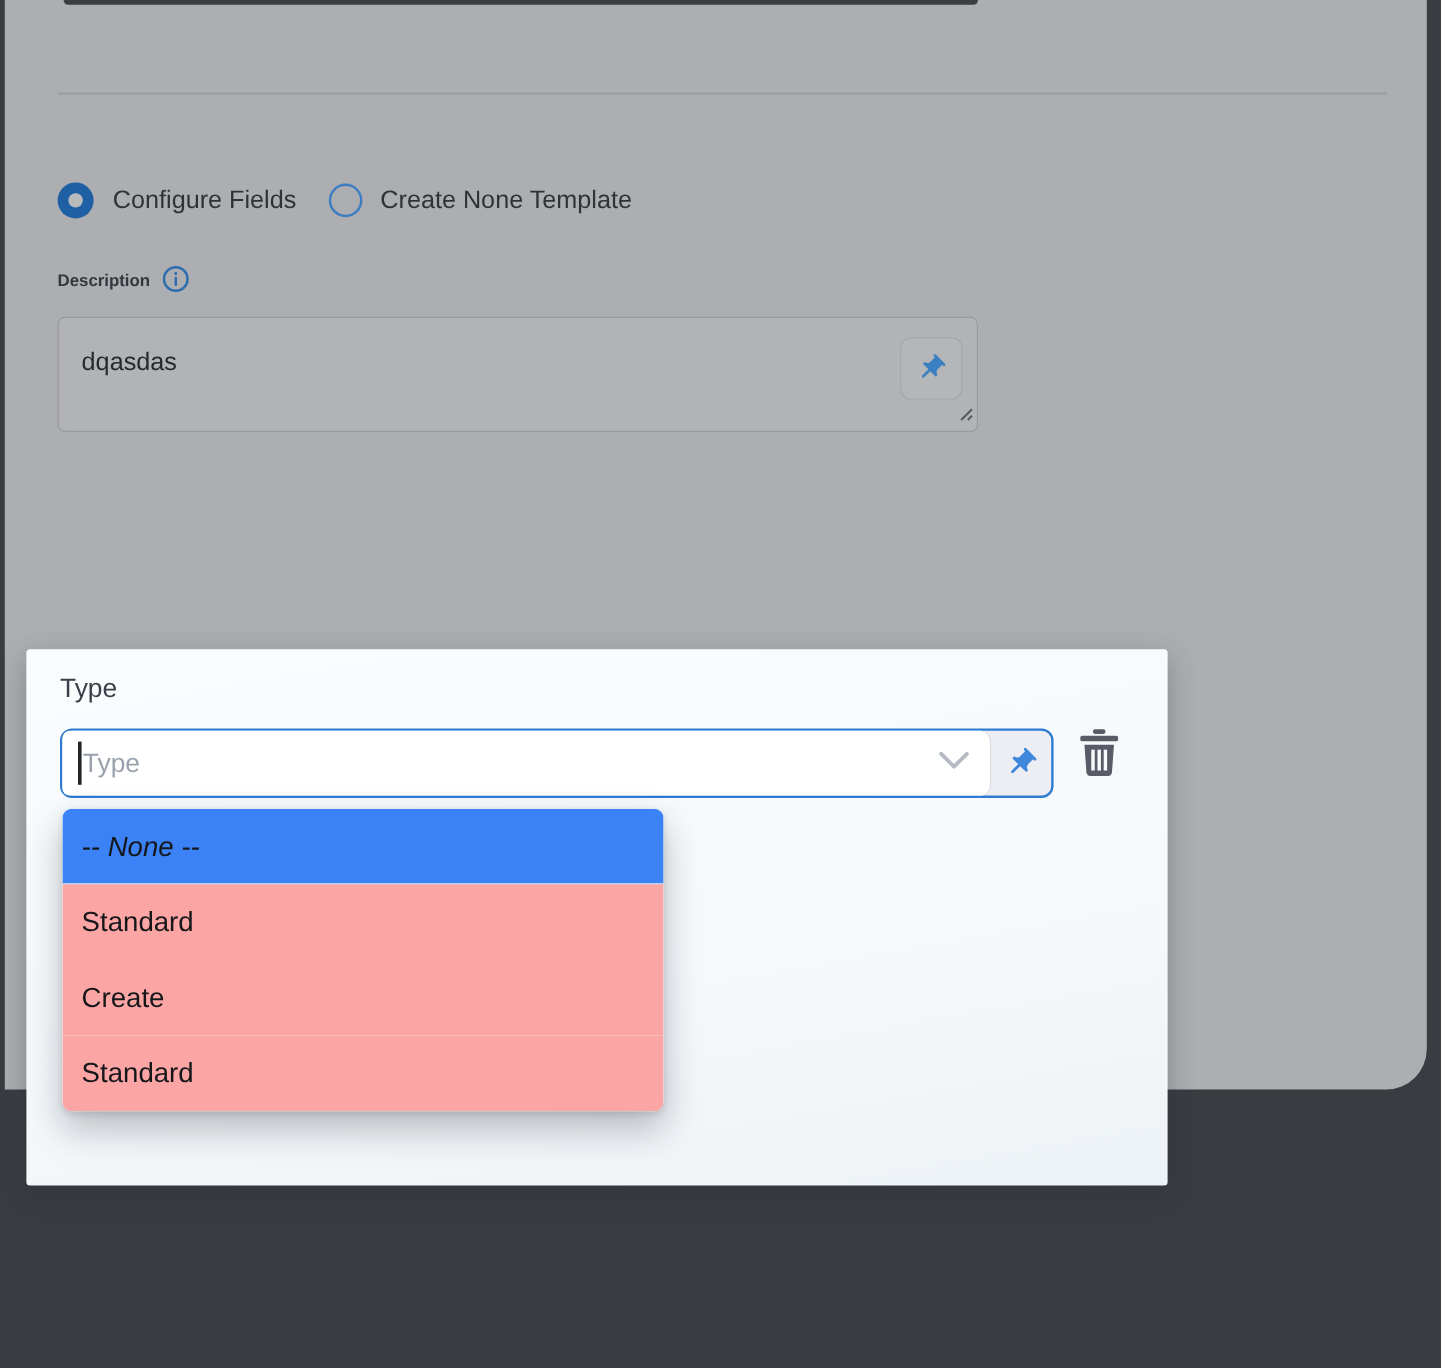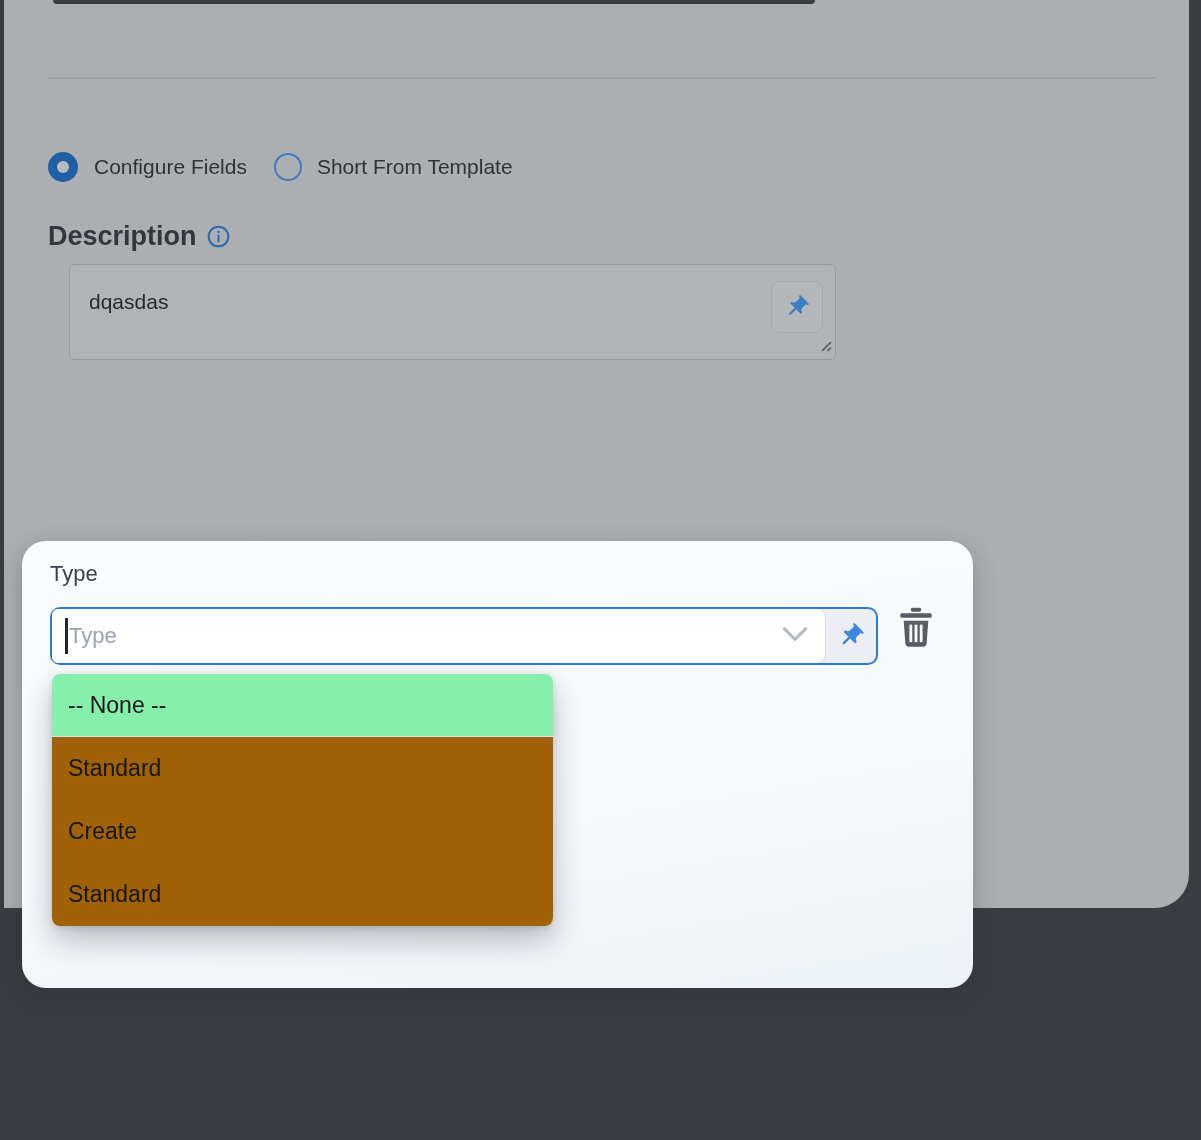--- a/index.html
+++ b/index.html
@@ -23,39 +23,39 @@
                display:flex; align-items:center; justify-content:center; cursor:pointer; }
   .radio-sel .dot { width:12px; height:12px; border-radius:50%; background:#b9babc; }
   .radio-unsel { width:28px; height:28px; border-radius:50%; border:2.5px solid #3e7dc1;
                  margin-left:27px; cursor:pointer; }
   .radio-label { margin-left:16px; font-size:21px; color:#2f3338; }
 
   
   .field-label-row { position:absolute; left:44px; display:flex; align-items:center; gap:10px; }
   .field-label-row.desc  { top:221px; }
   .field-label-row.sdesc { top:391px; }
-  .field-label { font-size:27px; font-weight:600; color:#33373d; }
+  .field-label { font-size:14px; font-weight:600; color:#33373d; }
   .info-icon svg { display:block; }
 
   
   .ta-wrap { position:absolute; left:44px; width:767px; height:96px; }
-  .ta-wrap.t1 { top:264px;margin-left:21px; }
+  .ta-wrap.t1 { top:264px; }
   .ta-wrap.t2 { top:434px; }
   .ta-wrap textarea { width:100%; height:100%; resize:none; background:#b1b3b6;
         border:1px solid #9a9b9f; border-radius:6px; padding:25px 90px 10px 19px;
         font-family:inherit; font-size:21px; color:#26292d; outline:none; overflow:hidden; }
   .pin-btn { position:absolute; top:17px; right:13px; width:52px; height:52px;
         background:#b5b6b9; border:1px solid #a6a7ab; border-radius:9px;
         display:flex; align-items:center; justify-content:center; cursor:pointer; }
   .pin-glyph { transform:rotate(45deg); }
   .resize-grip { position:absolute; right:4px; bottom:4px; }
 
   
   .spotlight-card { position:absolute; left:18px; top:541px; width:951px; height:447px;
-        border-radius:24px;
+        border-radius:3px;
         background:linear-gradient(170deg,#fafcfe 0%,#f5f9fc 60%,#edf2f6 100%);
         box-shadow:0 8px 24px rgba(40,45,60,.30); }
   .type-label { position:absolute; left:28px; top:20px; font-size:22px; font-weight:500; color:#394049; }
 
   .combobox { position:absolute; left:28px; top:66px; width:828px; height:58px;
         border:2px solid #2e7cd2; border-radius:10px; background:#eceef4;
         display:flex; align-items:stretch; }
   .cb-input-area { position:relative; width:774px; background:#ffffff;
         border-radius:6px 9px 9px 6px; box-shadow:inset -1px 0 0 #d5d8dd; }
   .cb-input-area input { width:100%; height:100%; border:0; outline:0; background:transparent;
@@ -66,39 +66,39 @@
   .cb-pin-zone { flex:1; display:flex; align-items:center; justify-content:center; cursor:pointer; }
 
   .trash-btn { position:absolute; left:866px; top:58px; width:56px; height:58px; border:0;
         background:transparent; display:flex; align-items:center; justify-content:center; cursor:pointer; }
 
   
   .dropdown { position:absolute; left:30px; top:133px; width:501px; background:#ffffff;
         border-radius:8px; overflow:hidden;
         box-shadow:0 14px 30px rgba(25,30,40,.28), 0 2px 6px rgba(25,30,40,.12); }
   .dd-row { height:63px; display:flex; align-items:center; padding:0 16px;
-        font-size:23px; color:#15171b; cursor:pointer; background:#a16207; }
-  .dd-row.active { background:#86efac; border-bottom:1px solid #dce3e8; }
+        font-size:23px; color:#15171b; cursor:pointer; background:#fca5a5; }
+  .dd-row.active { background:#3b82f6; border-bottom:1px solid #dce3e8;font-style:italic; }
 </style>
 </head>
 <body>
 
 <div id="stage">
   <div id="panel">
 
     <div class="top-fragment"></div>
     <div class="divider"></div>
 
     <div class="radio-row">
       <span class="radio-sel">
           <span class="dot"></span>
         </span>
       <span class="radio-label">Configure Fields</span>
       <span class="radio-unsel"></span>
-      <span class="radio-label" style="margin-left:15px;">Short From Template</span>
+      <span class="radio-label" style="margin-left:15px;">Create None Template</span>
     </div>
 
     <div class="field-label-row desc">
       <span class="field-label">Description</span>
       <span class="info-icon">
         <svg width="23" height="23" viewBox="0 0 22 22" fill="none" stroke="#2a6cb0" stroke-width="1.9">
           <circle cx="11" cy="11" r="9.4"></circle>
           <line x1="11" y1="10" x2="11" y2="15.6" stroke-linecap="round"></line>
           <circle cx="11" cy="6.6" r="1.15" fill="#2a6cb0" stroke="none"></circle>
         </svg>

